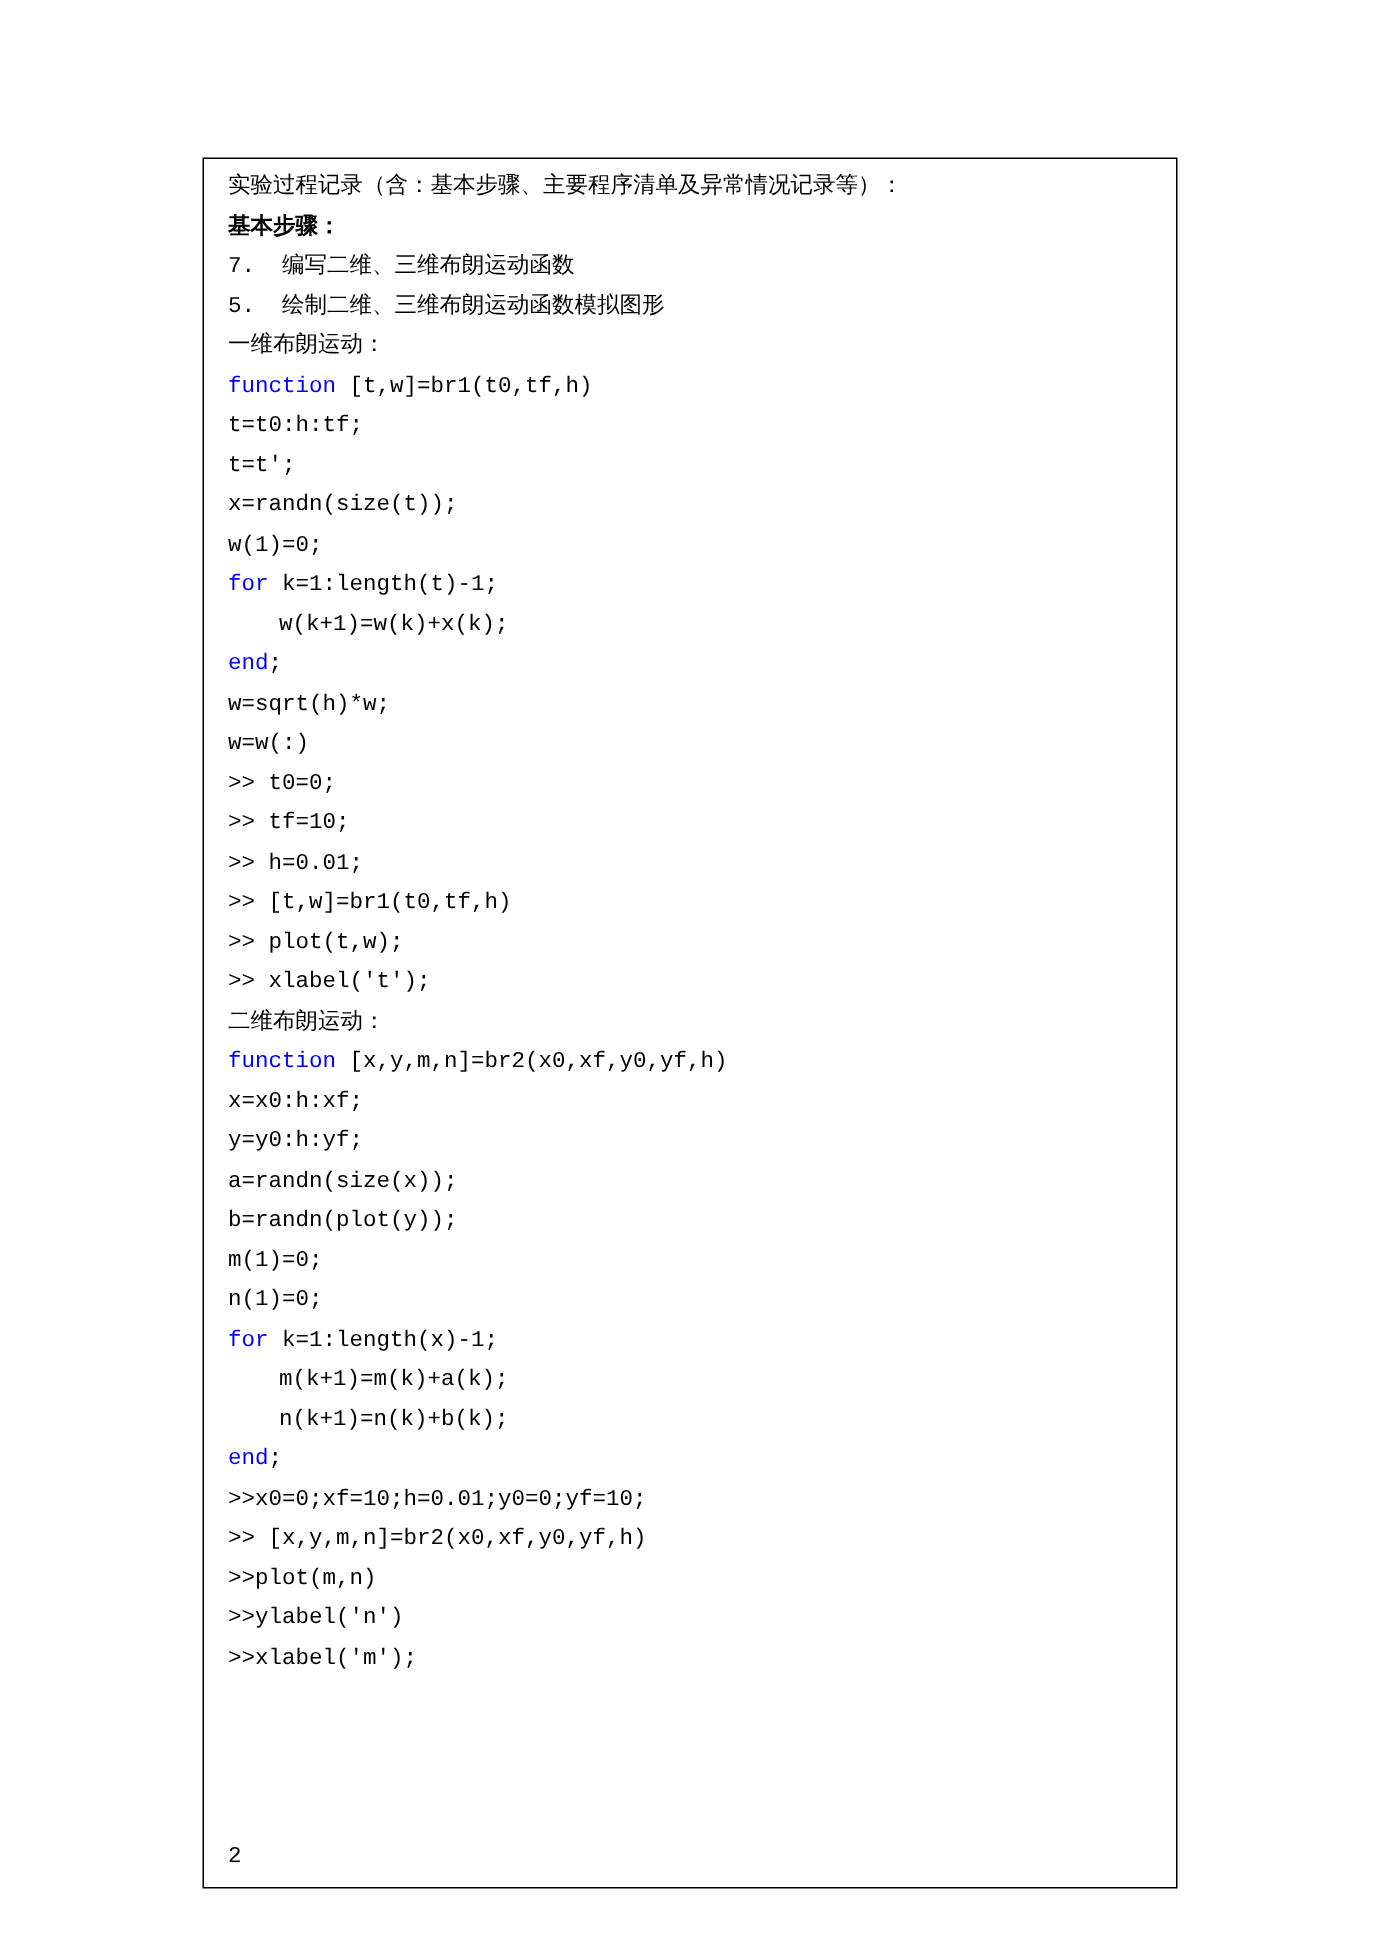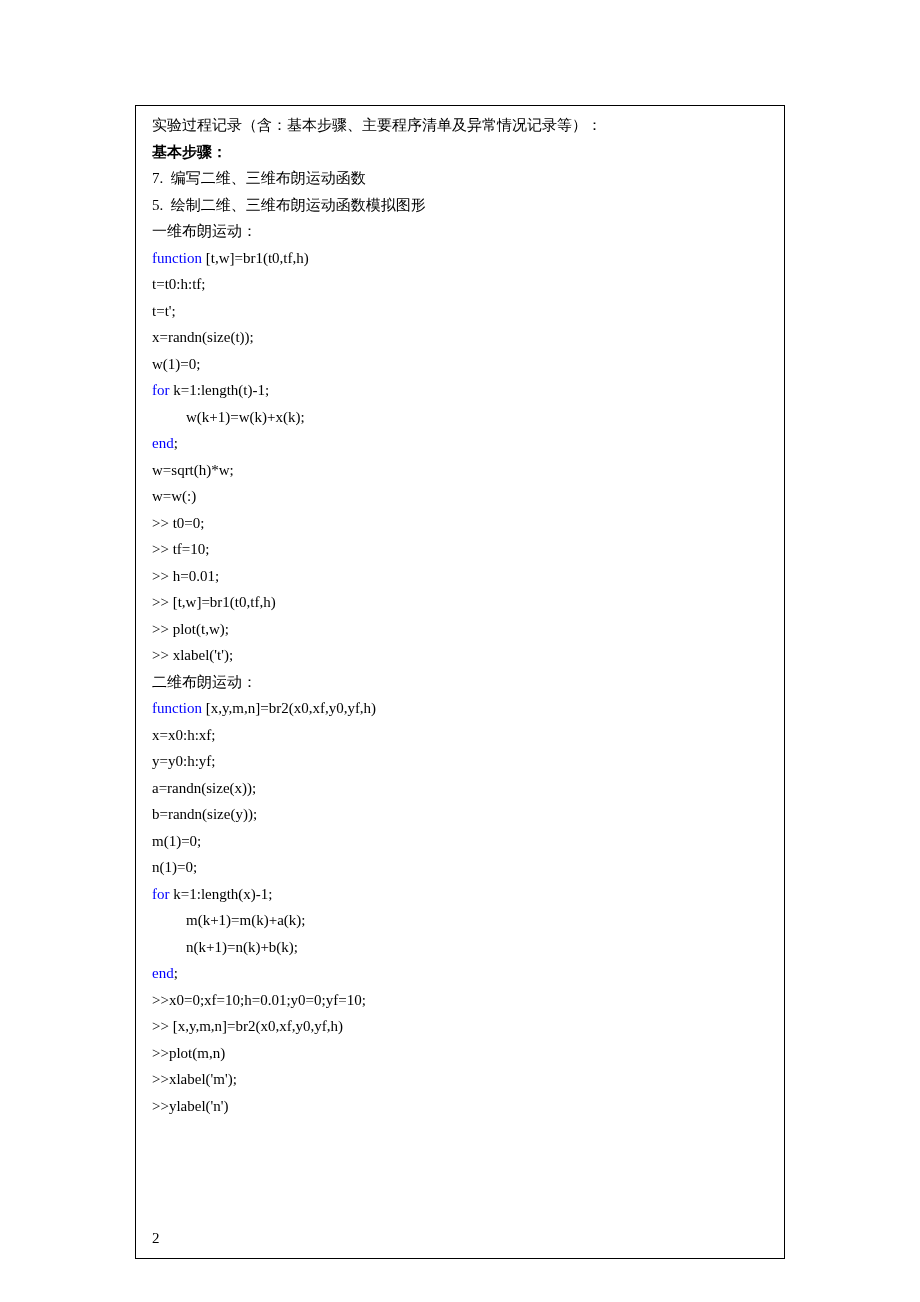--- a/index.html
+++ b/index.html
@@ -18,21 +18,21 @@
     }
     .page {
       margin: 105px 135px 50px 135px;
       border: 1px solid #000;
       padding: 6px 16px 6px 16px;
       min-height: 1150px;
     }
     .line {
       line-height: 26.5px;
       white-space: pre;
-      font-family: Liberation Serif, serif;
+      font-family: Liberation Mono, monospace;
     }
     .bold {
       font-weight: bold;
     }
     .kw {
       color: #0000ff;
       text-align: right;
     }
     .indent1 {
       padding-left: 34px;
@@ -63,31 +63,31 @@
   <div class="line">&gt;&gt; h=0.01;</div>
   <div class="line">&gt;&gt; [t,w]=br1(t0,tf,h)</div>
   <div class="line">&gt;&gt; plot(t,w);</div>
   <div class="line">&gt;&gt; xlabel('t');</div>
 
   <div class="line">二维布朗运动：</div>
   <div class="line"><span class="kw">function</span><span> [x,y,m,n]=br2(x0,xf,y0,yf,h)</span></div>
   <div class="line">x=x0:h:xf;</div>
   <div class="line">y=y0:h:yf;</div>
   <div class="line">a=randn(size(x));</div>
-  <div class="line">b=randn(size(y));</div>
+  <div class="line">b=randn(plot(y));</div>
   <div class="line">m(1)=0;</div>
   <div class="line">n(1)=0;</div>
   <div class="line"><span class="kw">for</span><span> k=1:length(x)-1;</span></div>
   <div class="line indent1">m(k+1)=m(k)+a(k);</div>
   <div class="line indent1">n(k+1)=n(k)+b(k);</div>
   <div class="line"><span class="kw">end</span><span>;</span></div>
   <div class="line">&gt;&gt;x0=0;xf=10;h=0.01;y0=0;yf=10;</div>
   <div class="line">&gt;&gt; [x,y,m,n]=br2(x0,xf,y0,yf,h)</div>
   <div class="line">&gt;&gt;plot(m,n)</div>
+  <div class="line">&gt;&gt;ylabel('n')</div>
   <div class="line">&gt;&gt;xlabel('m');</div>
-  <div class="line">&gt;&gt;ylabel('n')</div>
 
   <div class="line">&nbsp;</div>
   <div class="line">&nbsp;</div>
   <div class="line">&nbsp;</div>
   <div class="line">&nbsp;</div>
   <div class="line">2</div>
 </div>
 
 </body></html>

